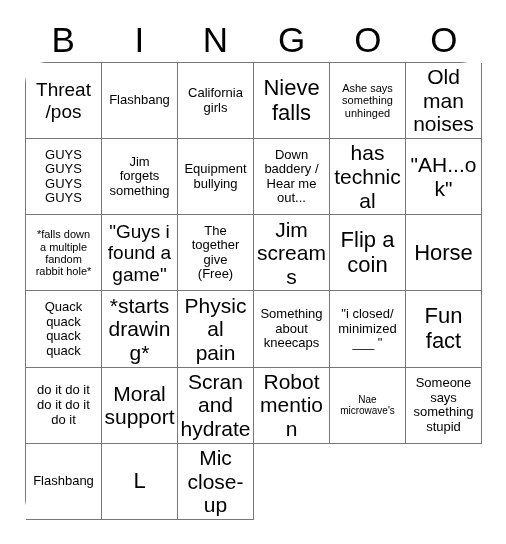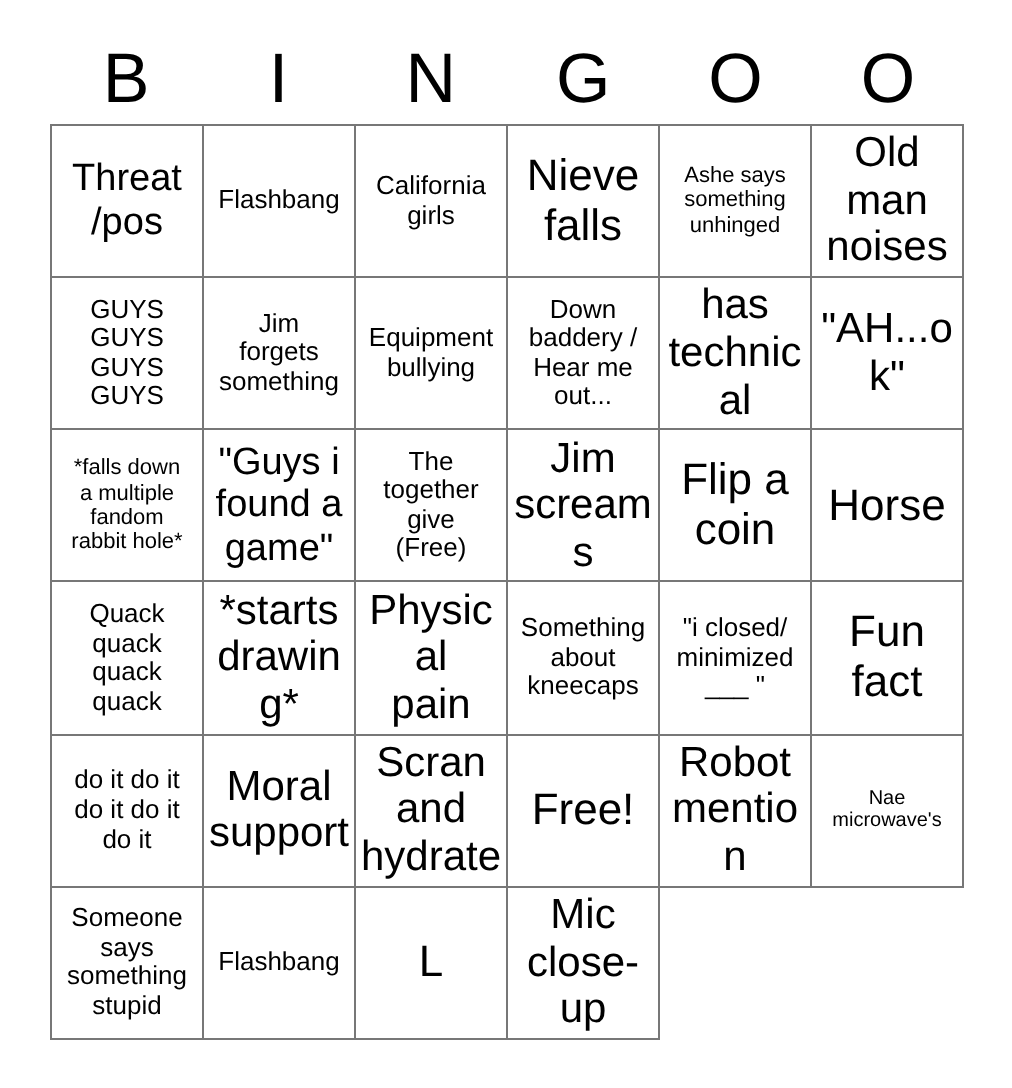--- a/index.html
+++ b/index.html
@@ -49,20 +49,21 @@
     top: 62px;
     width: 457px;
     height: 458px;
     display: grid;
     grid-template-columns: repeat(6, 1fr);
     grid-template-rows: repeat(6, 1fr);
     border-top: 1px solid #777777;
     border-left: 1px solid #777777;
     box-sizing: border-box;
     background: #ffffff;
+    border-radius: 21px;
   }
   .bingo-cell {
     border-right: 1px solid #777777;
     border-bottom: 1px solid #777777;
     box-sizing: border-box;
     display: flex;
     align-items: center;
     justify-content: center;
     text-align: center;
     padding: 1px 2px;
@@ -218,23 +219,20 @@
       <div class="bingo-cell">
         <span class="cell-text fs-md">Moral
 support</span>
       </div>
       <div class="bingo-cell">
         <span class="cell-text fs-md">Scran
 and
 hydrate</span>
       </div>
       <div class="bingo-cell">
-        <span class="cell-text fs-xl">Free!</span>
-      </div>
-      <div class="bingo-cell">
         <span class="cell-text fs-md">Robot
 mention</span>
       </div>
       <div class="bingo-cell">
         <span class="cell-text fs-xxs">Nae
 microwave's</span>
       </div>
       <div class="bingo-cell">
         <span class="cell-text fs-sm">Someone
 says

